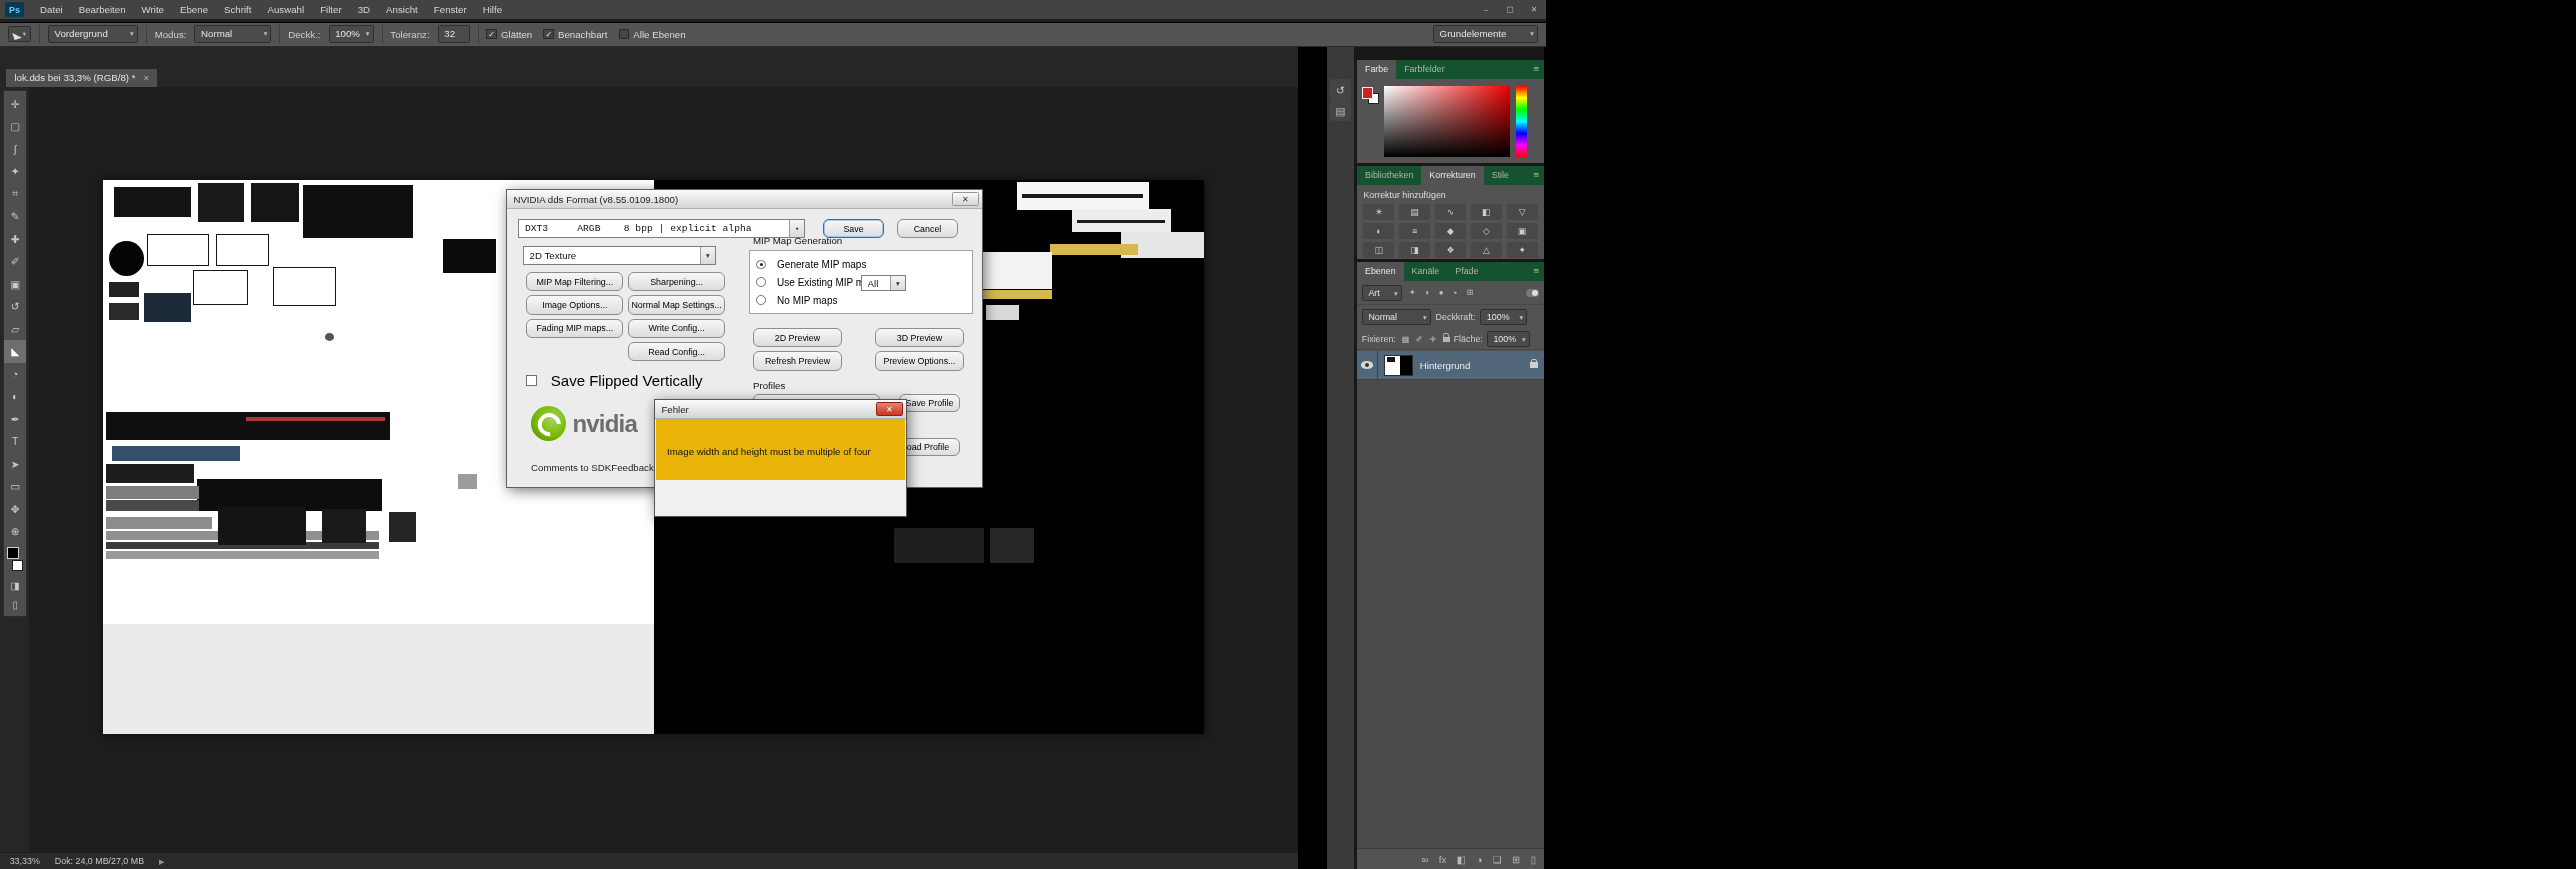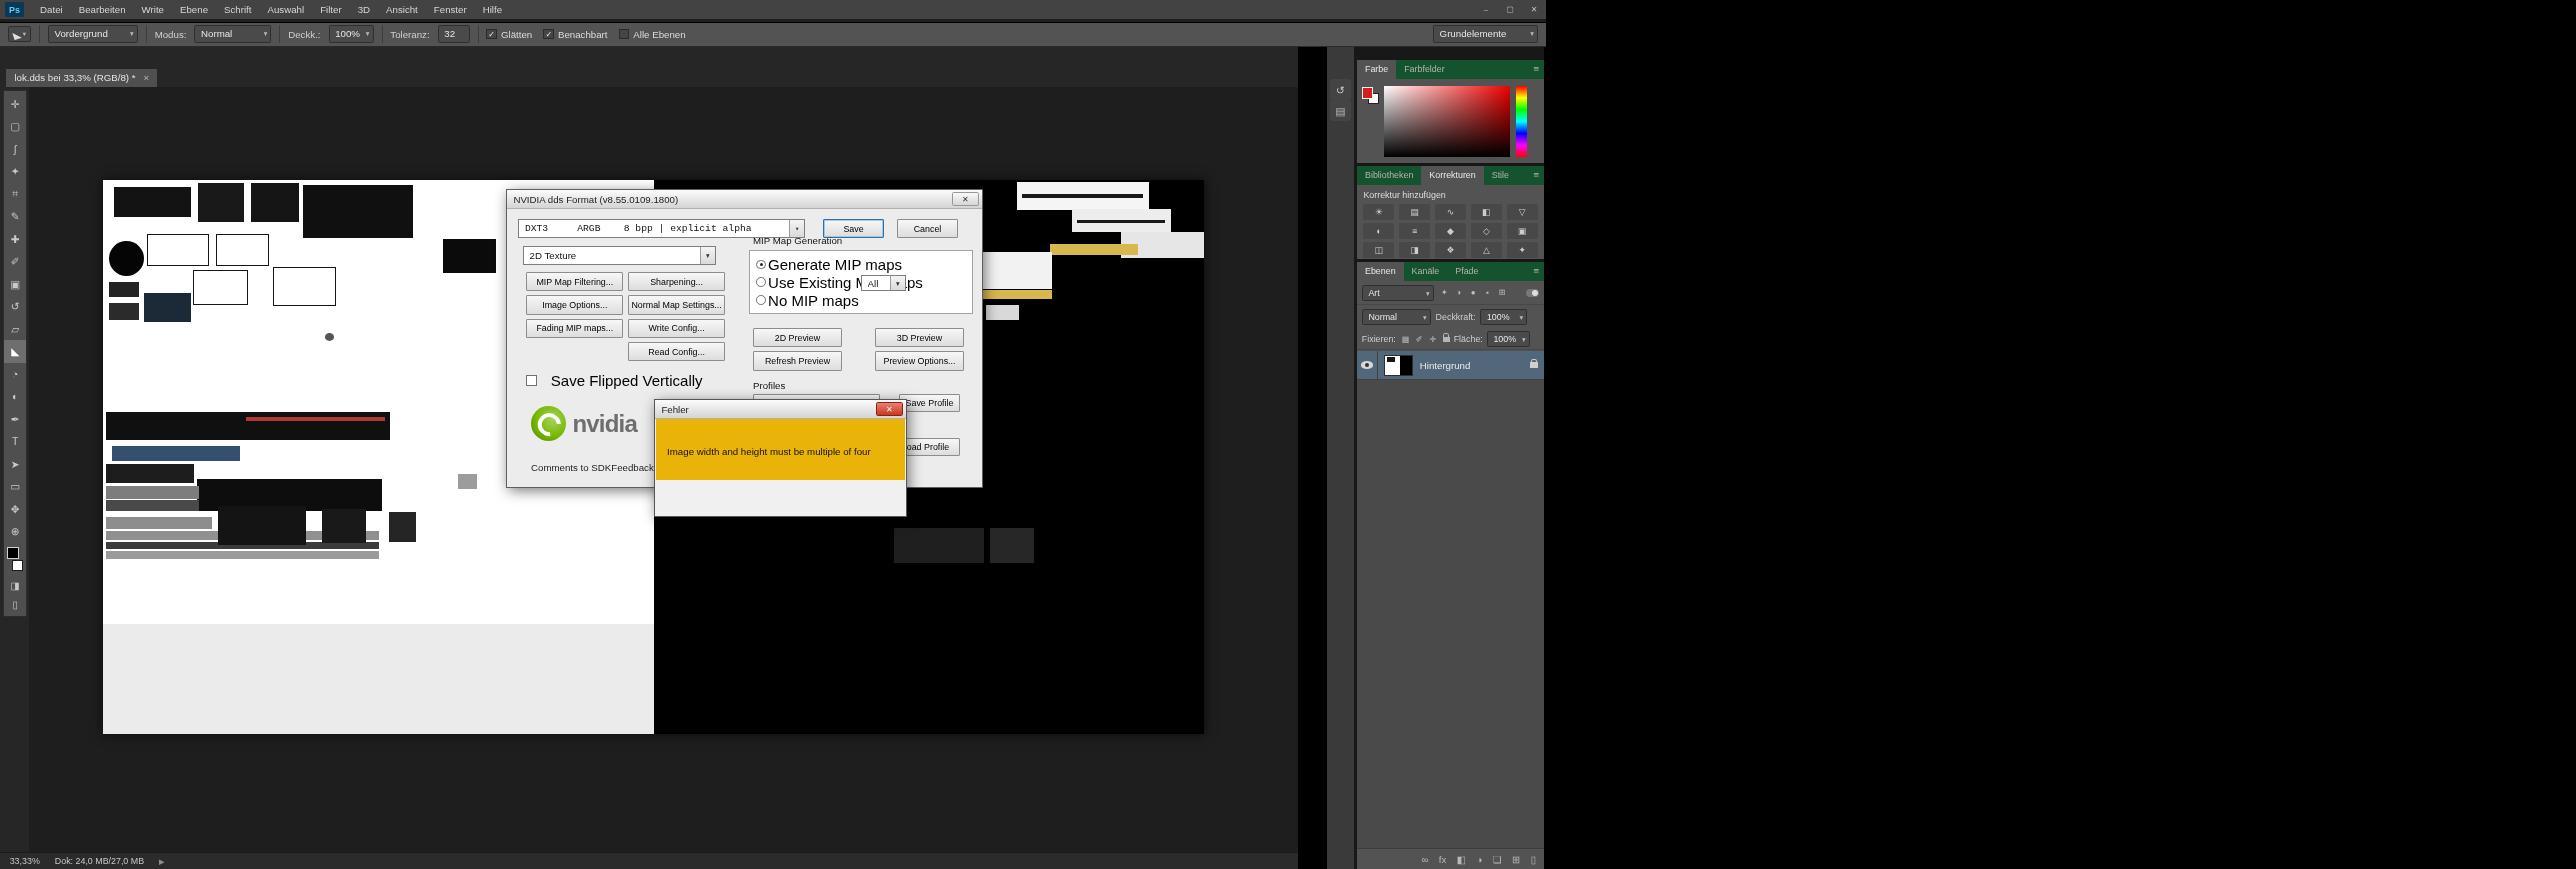--- a/index.html
+++ b/index.html
@@ -62,21 +62,21 @@
 .cp-fg{position:absolute;left:4.8px;top:8px;width:11.3px;height:11.3px;background:#d21f1f;border:0.8px solid #eee}
 .sat-box{position:absolute;left:27px;top:6.4px;width:126px;height:71px;background-image:linear-gradient(to top,#000,rgba(0,0,0,0)),linear-gradient(to right,#fff,#e00)}
 .hue-strip{position:absolute;left:159px;top:6.4px;width:10.5px;height:71px;background:linear-gradient(to bottom,#f00,#ff0,#0f0,#0ff,#00f,#f0f,#f00)}
 .adjust-panel{top:166px;height:93px}
 .adj-header{font-size:8.9px;color:#dedede;padding:4.8px 6.4px 4px}
 .adj-grid{display:grid;grid-template-columns:repeat(5,1fr);gap:3.2px 4.8px;padding:0 6.4px}
 .adj-icon{height:16px;background:#484848;border-radius:1.6px;display:flex;align-items:center;justify-content:center;font-size:8.9px;color:#cdcdcd}
 .layers-panel{top:262px;height:607px}
 .layer-filter-row{display:flex;align-items:center;gap:4.8px;padding:4px 4.8px;height:24px;border-bottom:0.8px solid #474747}
 .ps-combo.sm{height:16px;line-height:14.5px;font-size:8.9px}
-.w64{width:72px}.w86{width:69px}.w58{width:47px}.w54{width:43px}
+.w64{width:40px}.w86{width:69px}.w58{width:47px}.w54{width:43px}
 .filter-icons{display:flex;gap:3.2px}
 .f-icon{width:11.3px;text-align:center;font-size:8px;color:#bdbdbd}
 .filter-toggle{margin-left:auto;width:13px;height:8px;border-radius:4px;background:#777;position:relative}
 .filter-toggle::after{content:"";position:absolute;right:0.8px;top:0.8px;width:6.4px;height:6.4px;border-radius:50%;background:#ddd}
 .layer-blend-row{display:flex;align-items:center;gap:4.8px;padding:4px 4.8px;height:24px;font-size:8.9px;color:#cfcfcf}
 .layer-lock-row{display:flex;align-items:center;gap:4px;padding:0 4.8px;height:21px;font-size:8.9px;color:#cfcfcf;border-bottom:0.8px solid #474747}
 .lock-icons{display:flex;gap:2.4px}
 .plabel{white-space:nowrap}
 .layer-list{position:absolute;left:0;top:89px;right:0;bottom:21px;background:#4a4a4a}
 .layer-row{height:29px;display:flex;align-items:center;gap:6.4px;padding:0 6.4px 0 0;background:#4a4a4a;border-bottom:0.8px solid #414141}
@@ -99,30 +99,30 @@
 .dlg-title{position:absolute;left:0;top:0;right:0;height:19.3px;background:linear-gradient(#fcfcfc,#d4d4d4);border-bottom:0.8px solid #b0b0b0;display:flex;align-items:center}
 .dlg-title-text{padding-left:6.4px;font-size:9.7px;color:#1c1c1c;white-space:nowrap}
 .dlg-close{position:absolute;right:3.2px;top:2.4px;width:27px;height:13.7px;background:linear-gradient(#fafafa,#d6d6d6);border:0.8px solid #979797;border-radius:1.6px;font-size:8px;color:#333;display:flex;align-items:center;justify-content:center}
 .dlg-close.red{background:linear-gradient(#e98171,#c83722);border-color:#8e1f12;color:#fff}
 .win-combo{position:absolute;background:#fff;border:0.8px solid #7e7e7e;height:19.3px;display:flex;align-items:center;padding:0 17.7px 0 5.6px;font-size:9.7px;color:#111}
 .win-combo::after{content:"▾";position:absolute;right:0;top:0;bottom:0;width:14.5px;background:linear-gradient(#f4f4f4,#dadada);border-left:0.8px solid #9c9c9c;display:flex;align-items:center;justify-content:center;font-size:7.2px;color:#333}
 .win-combo.mono{font-family:"Liberation Mono",monospace}
 .win-combo>span{white-space:pre;overflow:hidden}
 .fmt{left:11.3px;top:29px;width:287px}
 .ttype{left:16px;top:56px;width:193px}
-.win-btn{position:relative;background:linear-gradient(#f7f7f7,#ddd);border:0.8px solid #8d8d8d;border-radius:1px;font-family:"Liberation Sans",sans-serif;font-size:8.9px;color:#000;height:19.3px;white-space:nowrap;overflow:hidden}
+.win-btn{position:relative;background:linear-gradient(#f7f7f7,#ddd);border:0.8px solid #8d8d8d;border-radius:6px;font-family:"Liberation Sans",sans-serif;font-size:8.9px;color:#000;height:19.3px;white-space:nowrap;overflow:hidden}
 .win-btn:empty{visibility:hidden}
 .win-btn.default{border-color:#3070a6;box-shadow:inset 0 0 0 0.8px #8ec0e8}
 .win-btn.focus{border-color:#2d6da5;box-shadow:inset 0 0 0 0.8px #8ec0e8,inset 0 0 0 1.6px rgba(160,200,235,.6)}
 .save-btn{position:absolute;left:316px;top:29px;width:61px}
 .cancel-btn{position:absolute;left:390px;top:29px;width:61px}
 .grp-label{position:absolute;font-size:9.7px;color:#111}
 .mipgen-label{left:246px;top:45px}
 .mip-box{position:absolute;left:242px;top:60px;width:224px;height:64px;background:#fff;border:0.8px solid #a2a2a2;padding:4.8px 0 0 6.4px}
-.radio-row{display:flex;align-items:center;gap:2px;height:17.7px;font-size:15px;white-space:nowrap}
+.radio-row{display:flex;align-items:center;gap:11px;height:17.7px;font-size:10px;white-space:nowrap}
 .radio{width:9.7px;height:9.7px;border:0.8px solid #6f6f6f;border-radius:50%;background:#fff;position:relative}
 .radio-row.selected .radio::after{content:"";position:absolute;left:2.4px;top:2.4px;width:3.2px;height:3.2px;background:#222;border-radius:50%}
 .all-combo{left:111px;top:24px;width:45px;height:16px}
 .btn-grid{position:absolute;display:grid;grid-auto-rows:19.3px;gap:4px 4.8px}
 .left-grid{left:19.3px;top:82px;grid-template-columns:97px 97px}
 .preview-grid{left:246px;top:138px;grid-template-columns:89px 89px;column-gap:33px}
 .flip-check{position:absolute;left:19.3px;top:182px;display:flex;align-items:center;gap:14px;font-size:15px}
 .wcb{width:10.5px;height:10.5px;background:#fff;border:0.8px solid #707070}
 .profiles-label{left:246px;top:190px}
 .set-dir-btn{position:absolute;left:246px;top:204px;width:127px;height:17.7px}

